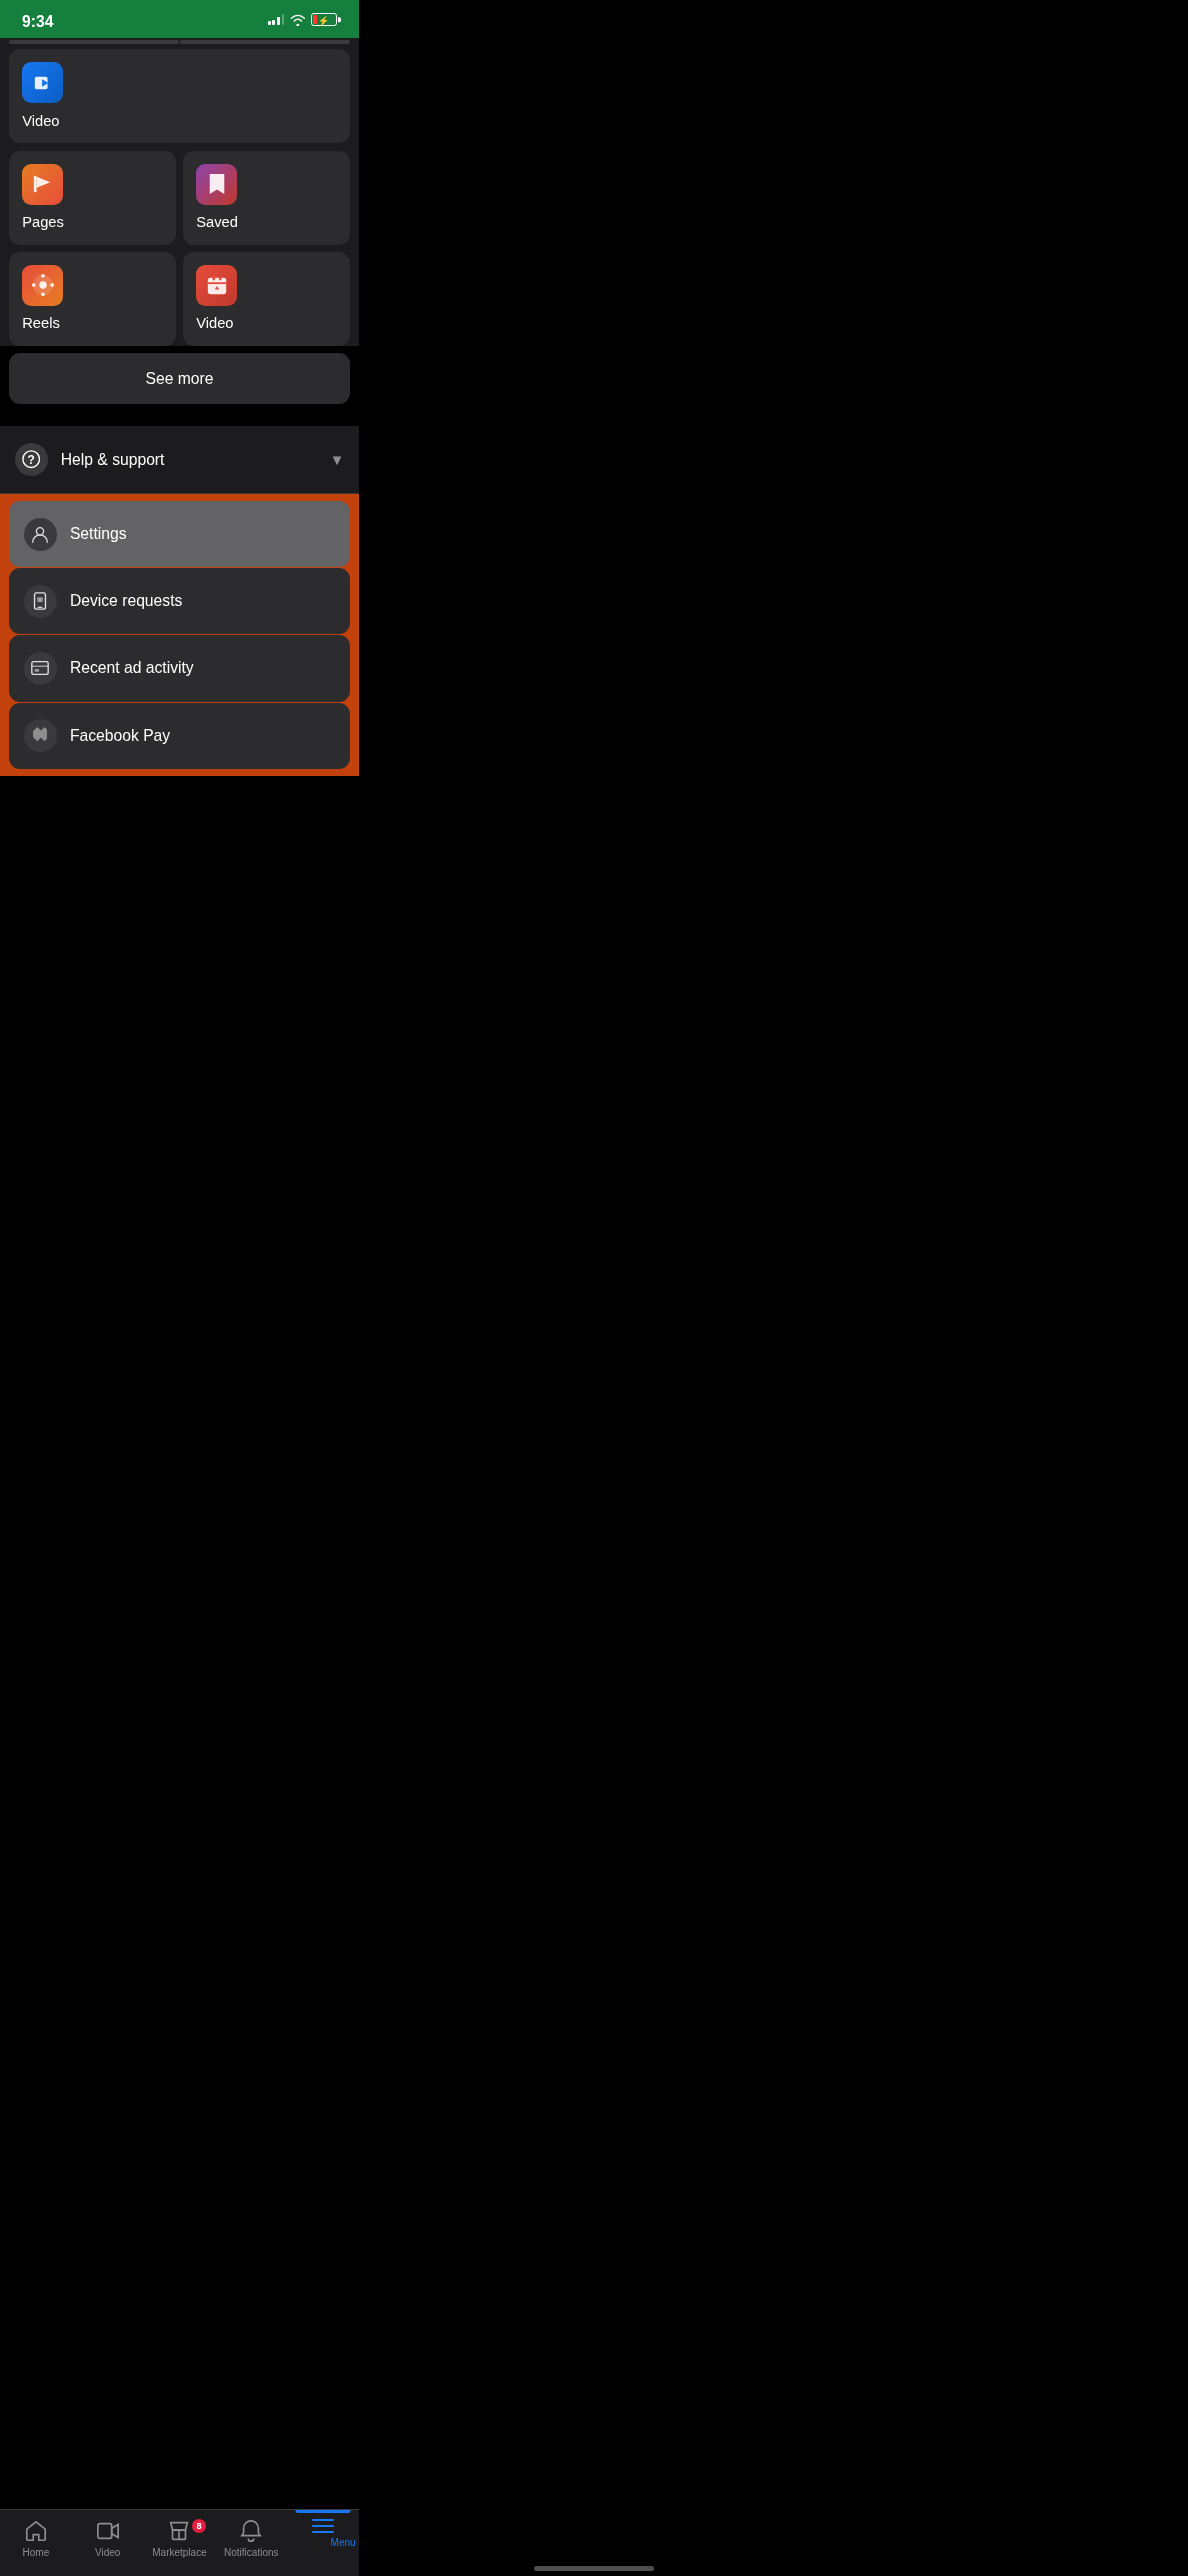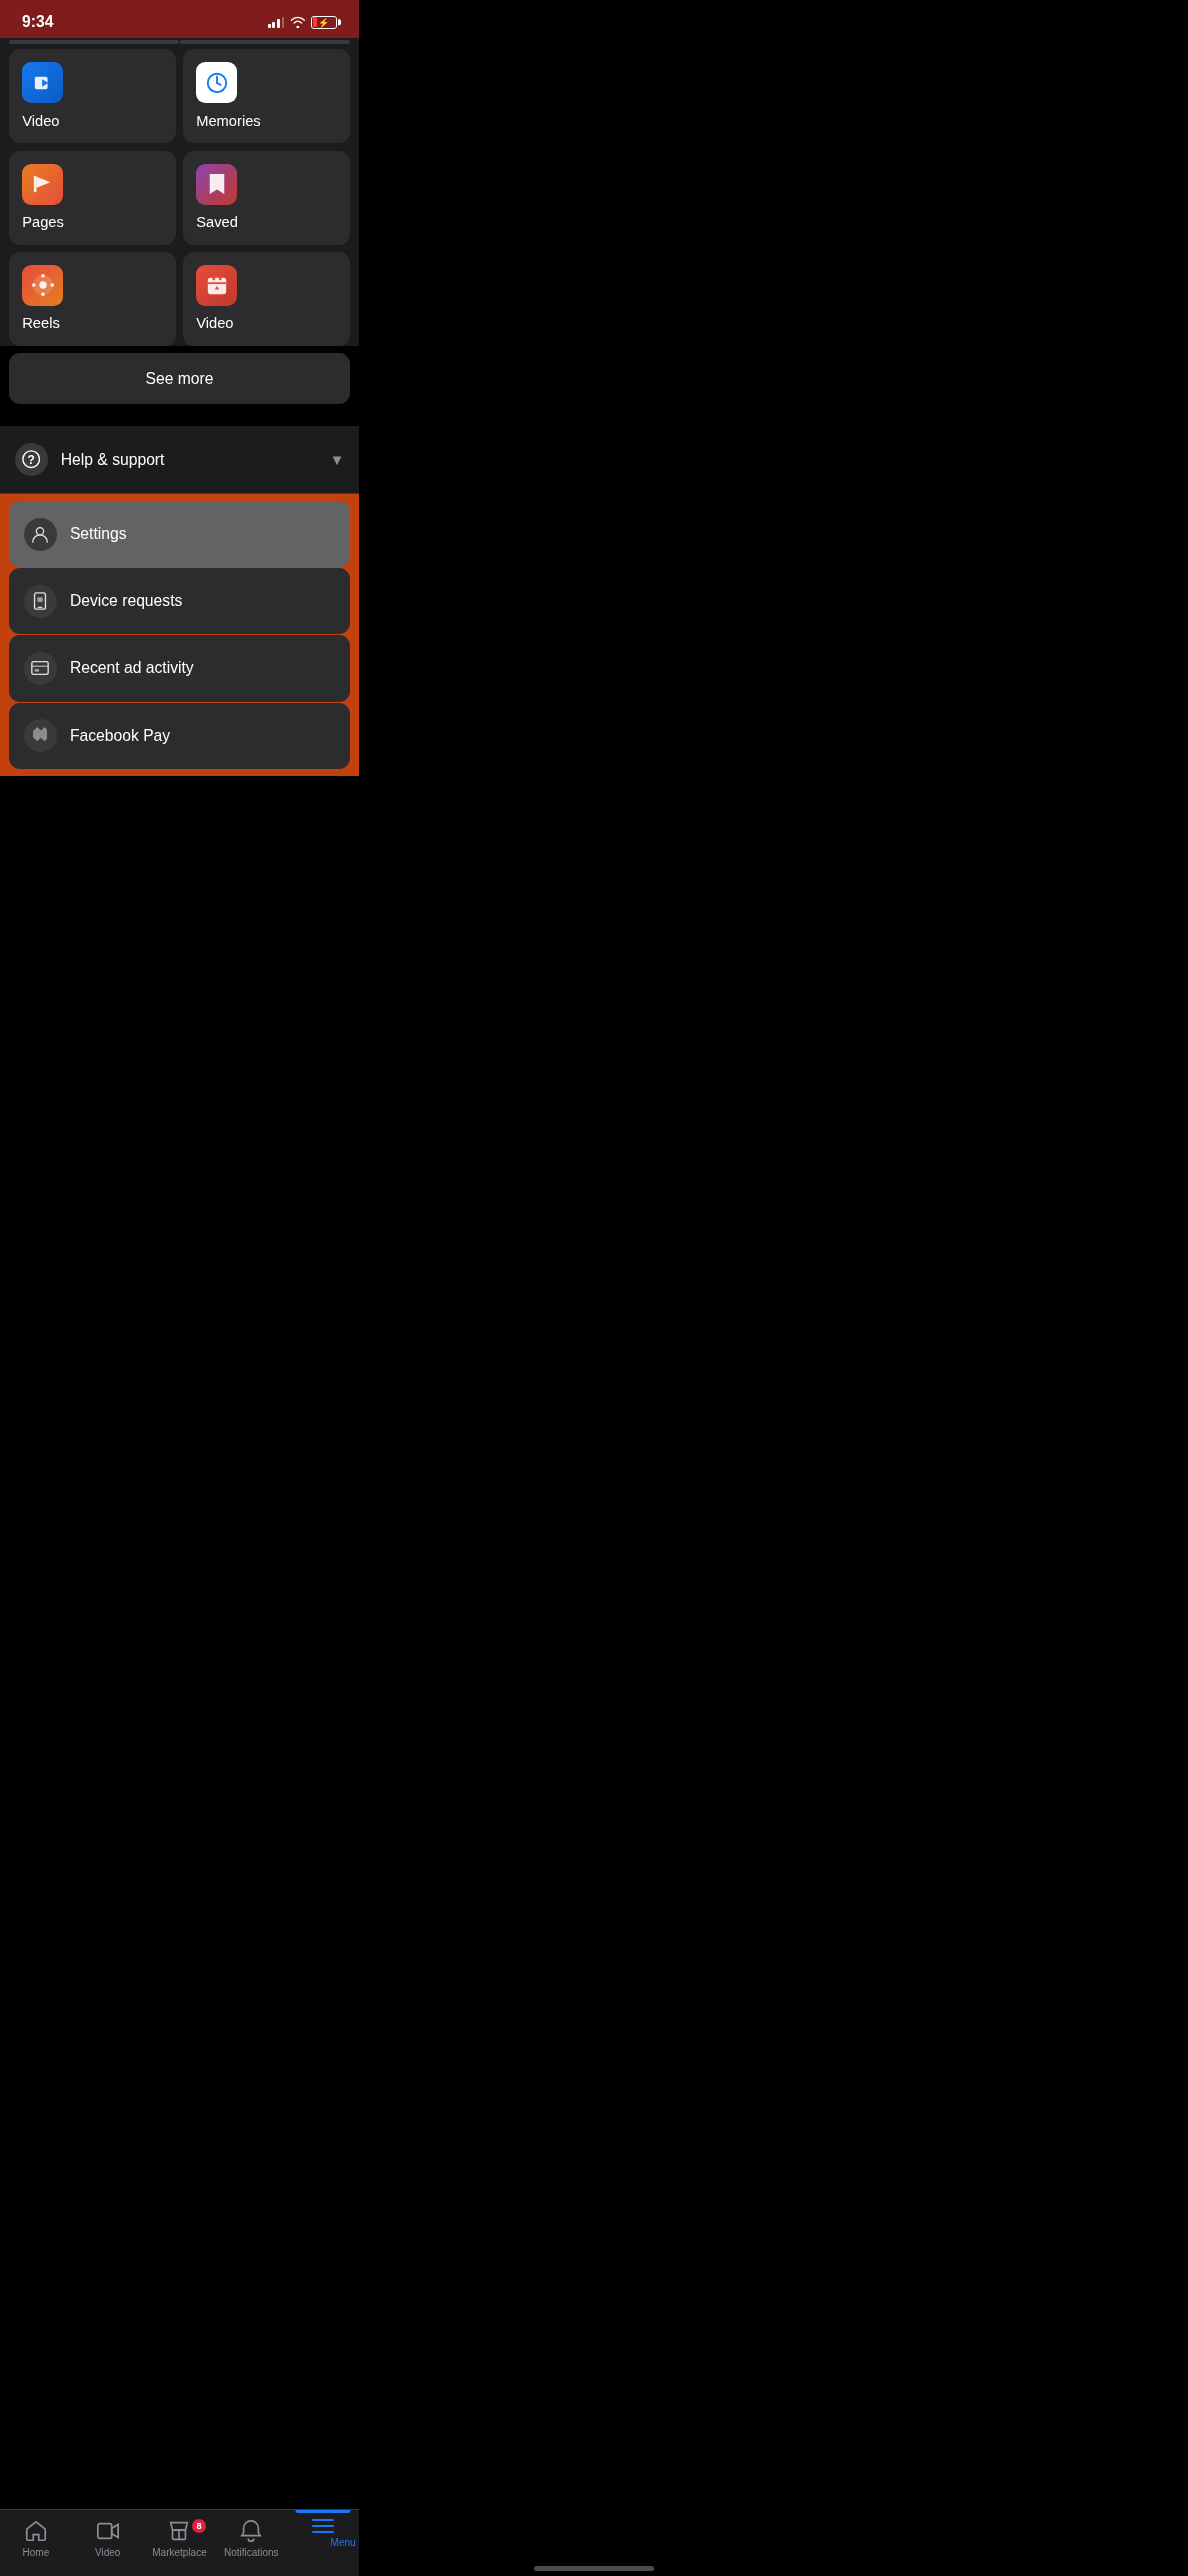--- a/index.html
+++ b/index.html
@@ -11,23 +11,23 @@
       font-family: -apple-system, BlinkMacSystemFont, 'Helvetica Neue', Arial, sans-serif;
       width: 359px;
       min-height: 778px;
       overflow-x: hidden;
     }
 
     
     .status-bar {
       display: flex;
       justify-content: space-between;
-      align-items: center;
+      align-items: flex-start;
       padding: 13px 22px 7.4px;
-      background: #7f1d1d;
+      background: #15803d;
     }
     .status-time {
       font-size: 15.7px;
       font-weight: 600;
       color: #fff;
     }
     .status-icons {
       display: flex;
       align-items: center;
       gap: 5.5px;
@@ -385,31 +385,20 @@
 
     <div class="grid-row">
       <div class="grid-item">
         <div class="grid-icon icon-video">
           <svg width="20" height="20" viewBox="0 0 22 22" fill="none">
             <rect x="2" y="4" width="14" height="14" rx="2" fill="white" opacity="0.9"></rect>
             <polygon points="10,7 17,11 10,15" fill="#1877f2"></polygon>
           </svg>
         </div>
         <span class="grid-label">Video</span>
-      </div>
-      <div class="grid-item">
-        <div class="grid-icon icon-memories">
-          <svg width="24" height="24" viewBox="0 0 26 26" fill="none">
-            <circle cx="13" cy="13" r="11" fill="#1877f2"></circle>
-            <circle cx="13" cy="13" r="9" fill="white"></circle>
-            <line x1="13" y1="6" x2="13" y2="13" stroke="#1877f2" stroke-width="2" stroke-linecap="round"></line>
-            <line x1="13" y1="13" x2="17" y2="15" stroke="#1877f2" stroke-width="2" stroke-linecap="round"></line>
-          </svg>
-        </div>
-        <span class="grid-label">Memories</span>
       </div>
     </div>
 
     <div class="grid-row">
       <div class="grid-item">
         <div class="grid-icon icon-pages">
           <svg width="22" height="22" viewBox="0 0 24 24" fill="none">
             <rect x="2" y="3" width="3" height="18" rx="1" fill="white" opacity="0.9"></rect>
             <polygon points="5,4 20,10 5,16" fill="white" opacity="0.9"></polygon>
           </svg>

